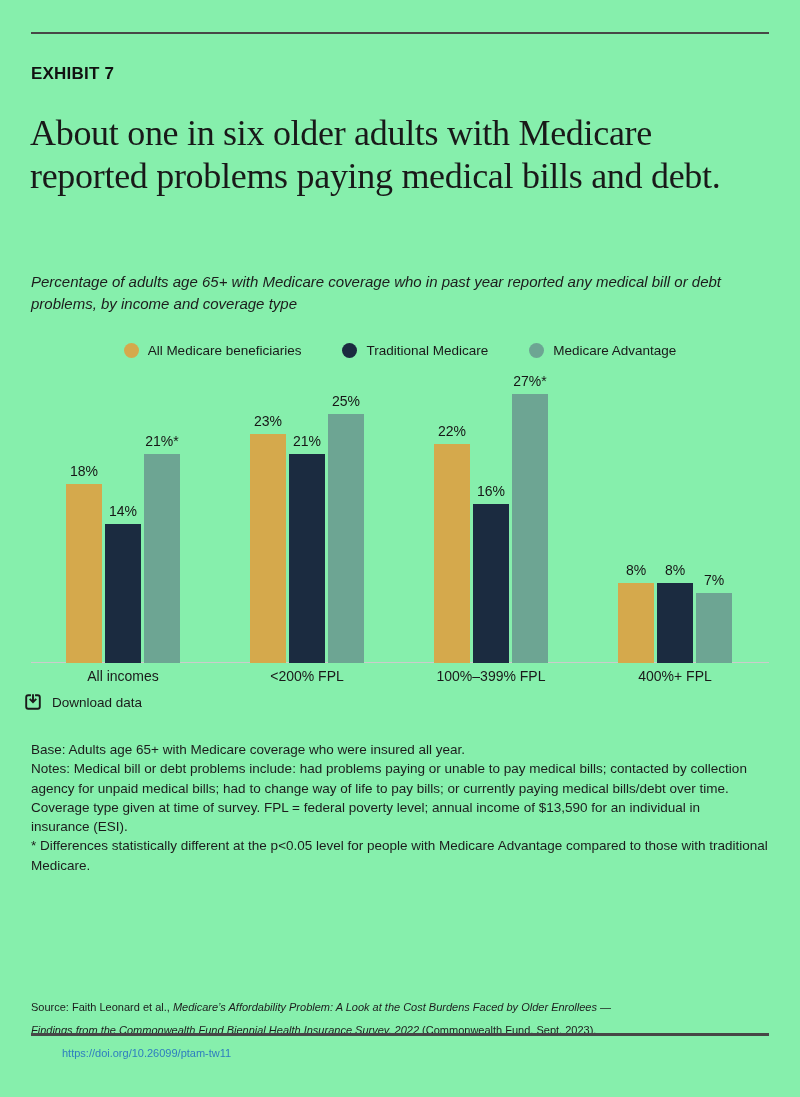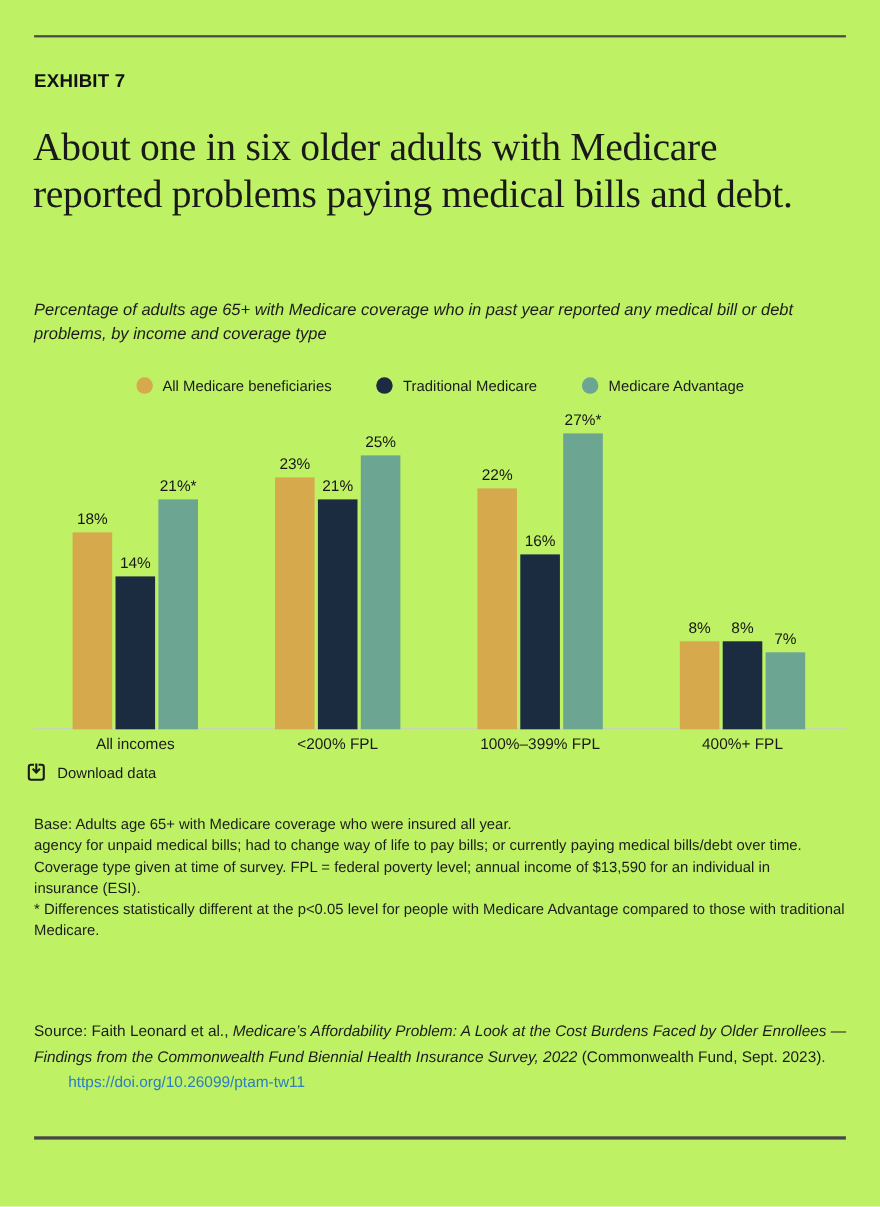--- a/index.html
+++ b/index.html
@@ -1,19 +1,19 @@
 <!DOCTYPE html>
 <html><head>
 <meta charset="utf-8">
 <style>
   html,body{margin:0;padding:0;background:#ffffff;}
   .page{
     position:relative;
     width:800px;height:1097px;
-    background:#bef264;
+    background:#86efac;
     font-family:"Liberation Sans", sans-serif;
     color:#1a1a1a;
     overflow:hidden;
   }
   .rule{position:absolute;left:31px;width:738px;background:#474747;}
   .rule.top{top:32px;height:2px;}
   .rule.bottom{top:1033px;height:3px;}
   .exhibit{
     position:absolute;left:31px;top:64px;
     font-size:17px;font-weight:700;letter-spacing:.2px;color:#111;
@@ -50,22 +50,22 @@
     display:flex;align-items:center;gap:10px;
     font-size:13.5px;color:#1a1a1a;text-decoration:none;cursor:pointer;
   }
   .download svg{display:block;}
   .notes{
     position:absolute;left:31px;top:740px;width:760px;
     font-size:13.5px;line-height:19.3px;color:#1c1c1c;
   }
   .note-line{white-space:nowrap;}
   .source{
-    position:absolute;left:31px;top:926px;width:760px;
-    font-size:14px;line-height:23px;color:#1c1c1c;
+    position:absolute;left:31px;top:996px;width:760px;
+    font-size:11px;line-height:23px;color:#1c1c1c;
   }
   .src-line{white-space:nowrap;}
   .it{font-style:italic;}
   .doi{color:#2e7dbf;text-decoration:none;display:inline-block;cursor:pointer;margin-left:31px;}
 </style>
 </head>
 <body>
 
 <div class="page">
   <div class="rule top"></div>
@@ -127,20 +127,21 @@
     <svg width="18" height="18" viewBox="0 0 18 18" fill="none">
       <path d="M6 2.2 H4.2 C3.1 2.2 2.2 3.1 2.2 4.2 V13.8 C2.2 14.9 3.1 15.8 4.2 15.8 H13.8 C14.9 15.8 15.8 14.9 15.8 13.8 V4.2 C15.8 3.1 14.9 2.2 13.8 2.2 H12" stroke="#1a1a1a" stroke-width="1.9" stroke-linecap="square"></path>
       <path d="M9 1.2 V8.6" stroke="#1a1a1a" stroke-width="1.9"></path>
       <path d="M6.4 6.6 L9 9.2 L11.6 6.6" stroke="#1a1a1a" stroke-width="1.9" stroke-linecap="square" stroke-linejoin="miter"></path>
     </svg>
     <span>Download data</span>
   </a>
 
   <div class="notes" id="notes">
       <div class="note-line">Base: Adults age 65+ with Medicare coverage who were insured all year.</div>
+      <div class="note-line">Notes: Medical bill or debt problems include: had problems paying or unable to pay medical bills; contacted by collection</div>
       <div class="note-line">agency for unpaid medical bills; had to change way of life to pay bills; or currently paying medical bills/debt over time.</div>
       <div class="note-line">Coverage type given at time of survey. FPL = federal poverty level; annual income of $13,590 for an individual in</div>
       <div class="note-line">insurance (ESI).</div>
       <div class="note-line">* Differences statistically different at the p&lt;0.05 level for people with Medicare Advantage compared to those with traditional</div>
       <div class="note-line">Medicare.</div>
     </div>
 
   <div class="source">
     <div class="src-line"><span>Source: Faith Leonard et al., </span><span class="it">Medicare’s Affordability Problem: A Look at the Cost Burdens Faced by Older Enrollees —</span></div>
     <div class="src-line"><span class="it">Findings from the Commonwealth Fund Biennial Health Insurance Survey, 2022</span><span> (Commonwealth Fund, Sept. 2023).</span></div>

